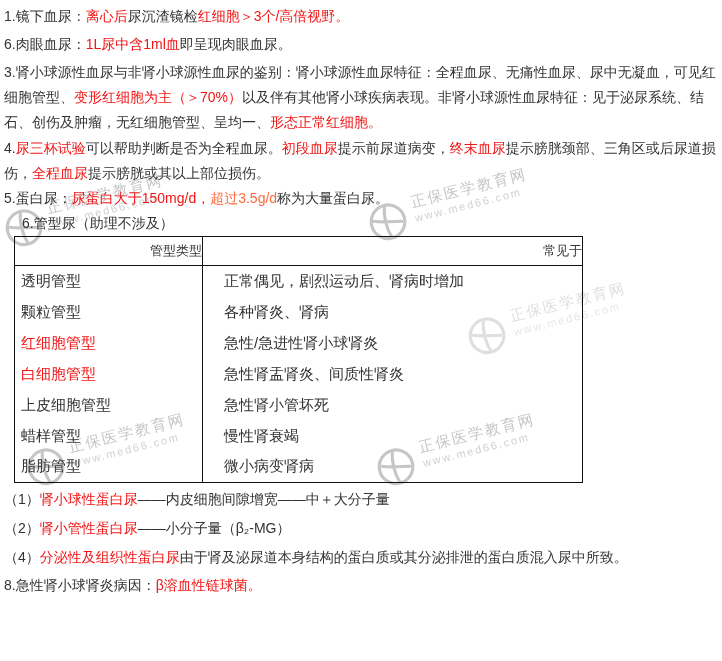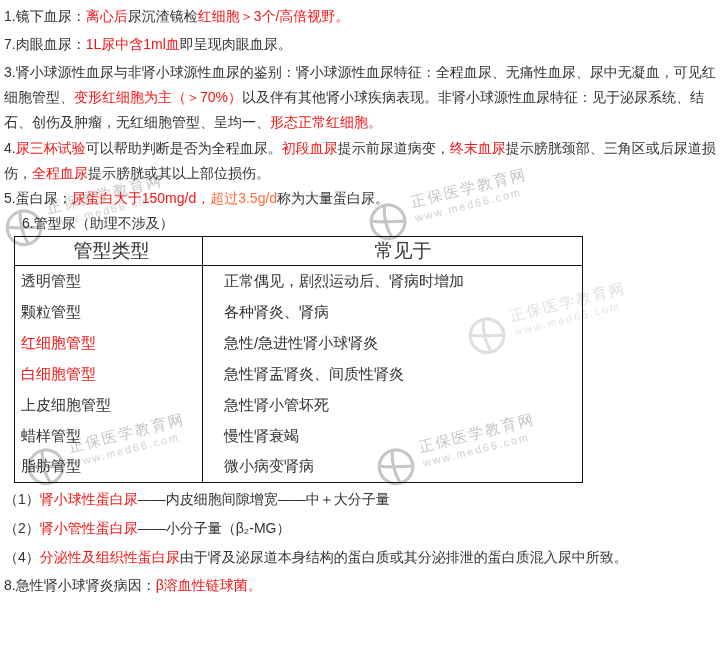--- a/index.html
+++ b/index.html
@@ -30,21 +30,21 @@
   .h6{line-height:25px;margin:0 0 3px 0;padding-left:18px;color:var(--text);}
 
   table.cast{
     border-collapse:collapse;border:1px solid var(--border);
     margin-left:10px;width:569px;table-layout:fixed;
     background:transparent;
   }
   table.cast col.c1{width:188px;}
   table.cast th{
     border-bottom:1px solid var(--border);
-    font-weight:normal;text-align:center;font-size:19px;
+    font-weight:normal;text-align:right;font-size:13px;
     height:29px;padding:0 0 0 6px;color:var(--text);
   }
   table.cast td{
     font-weight:normal;text-align:left;font-size:15px;
     height:31px;padding:0 0 0 6px;color:var(--text);
   }
   table.cast th + th, table.cast td + td{
     border-left:1px solid var(--border);
     padding-left:21px;
   }
@@ -117,21 +117,21 @@
     <path d="M20 5 C17 14 17 26 20 35 M6 16 C16 20 26 21 34 23" fill="none" stroke="currentColor" stroke-width="3"></path>
   </svg>
   <div class="wm-text">
     <div class="wm-line1">正保医学教育网</div>
     <div class="wm-line2">www.med66.com</div>
   </div>
 </div>
 
 <div class="content">
   <p class="gap1"><span class="seg seg-normal">1.镜下血尿：</span><span class="seg seg-red">离心后</span><span class="seg seg-normal">尿沉渣镜检</span><span class="seg seg-red">红细胞＞3个/高倍视野。</span></p>
-  <p class="gap3"><span class="seg seg-normal">7.肉眼血尿：</span><span class="seg seg-red">1L尿中含1ml血</span><span class="seg seg-normal">即呈现肉眼血尿。</span></p>
+  <p class="gap3"><span class="seg seg-normal">6.肉眼血尿：</span><span class="seg seg-red">1L尿中含1ml血</span><span class="seg seg-normal">即呈现肉眼血尿。</span></p>
   <p class="gap3"><span class="seg seg-normal">3.肾小球源性血尿与非肾小球源性血尿的鉴别：肾小球源性血尿特征：全程血尿、无痛性血尿、尿中无凝血，可见红细胞管型、</span><span class="seg seg-red">变形红细胞为主（＞70%）</span><span class="seg seg-normal">以及伴有其他肾小球疾病表现。非肾小球源性血尿特征：见于泌尿系统、结石、创伤及肿瘤，无红细胞管型、呈均一、</span><span class="seg seg-red">形态正常红细胞。</span></p>
   <p class="gap1"><span class="seg seg-normal">4.</span><span class="seg seg-red">尿三杯试验</span><span class="seg seg-normal">可以帮助判断是否为全程血尿。</span><span class="seg seg-red">初段血尿</span><span class="seg seg-normal">提示前尿道病变，</span><span class="seg seg-red">终末血尿</span><span class="seg seg-normal">提示膀胱颈部、三角区或后尿道损伤，</span><span class="seg seg-red">全程血尿</span><span class="seg seg-normal">提示膀胱或其以上部位损伤。</span></p>
   <p><span class="seg seg-normal">5.蛋白尿：</span><span class="seg seg-red">尿蛋白大于150mg/d，</span><span class="seg seg-orange">超过3.5g/d</span><span class="seg seg-normal">称为大量蛋白尿。</span></p>
 
   <p class="h6">6.管型尿（助理不涉及）</p>
 
   <table class="cast">
     <colgroup>
         <col class="c1">
         <col>

